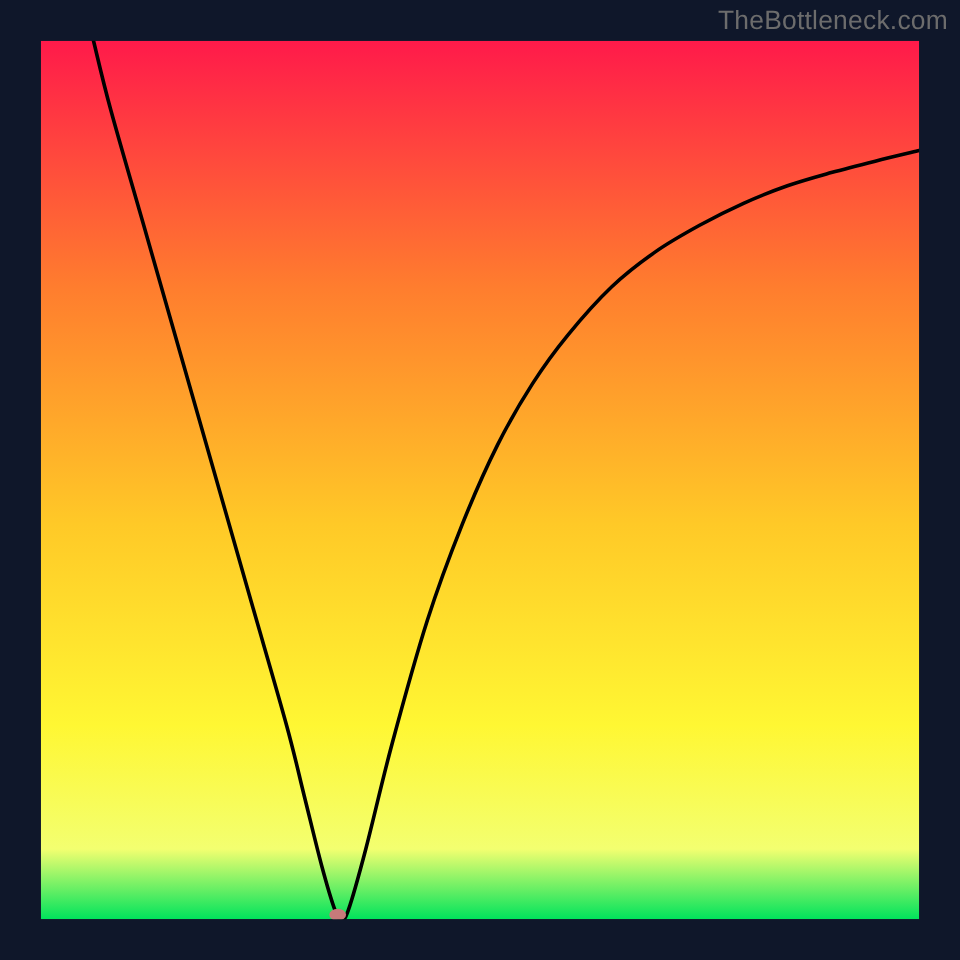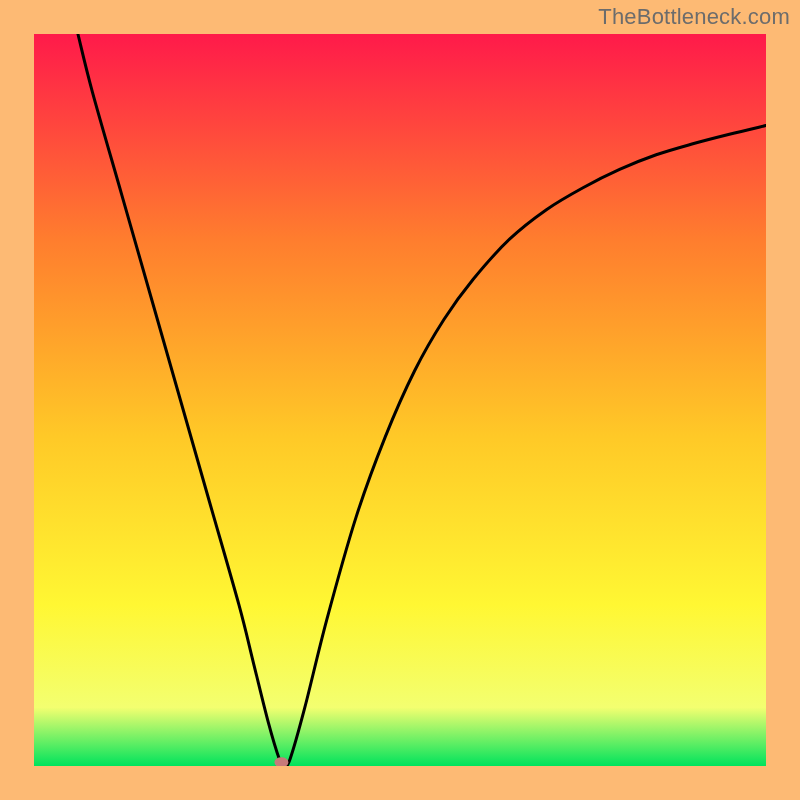--- a/index.html
+++ b/index.html
@@ -1,20 +1,20 @@
 <!DOCTYPE html>
 <html><head>
 <meta charset="utf-8">
 <style>
   * { margin: 0; padding: 0; box-sizing: border-box; }
   html, body { width: 800px; height: 800px; overflow: hidden; background: #000; font-family: Arial, sans-serif; }
   .frame {
     width: 800px;
     height: 800px;
-    background: #fdba74;
+    background: #0f172a;
     position: relative;
   }
   .watermark {
     position: absolute;
     top: 4px;
     right: 10px;
     color: #6c6c6c;
     font-size: 22px;
     font-weight: 500;
     letter-spacing: 0.2px;

